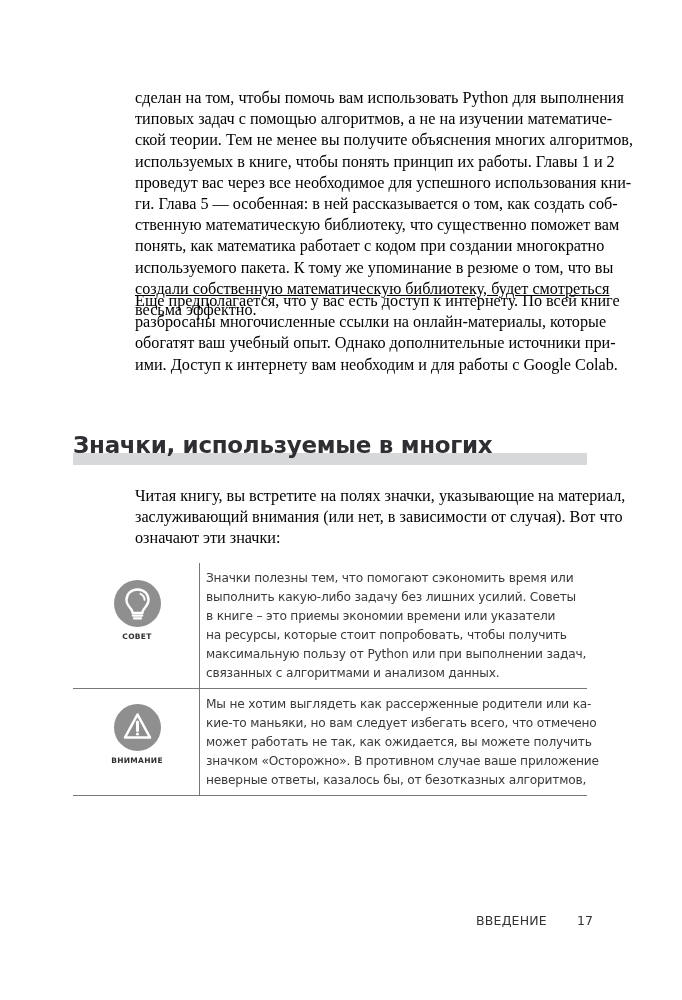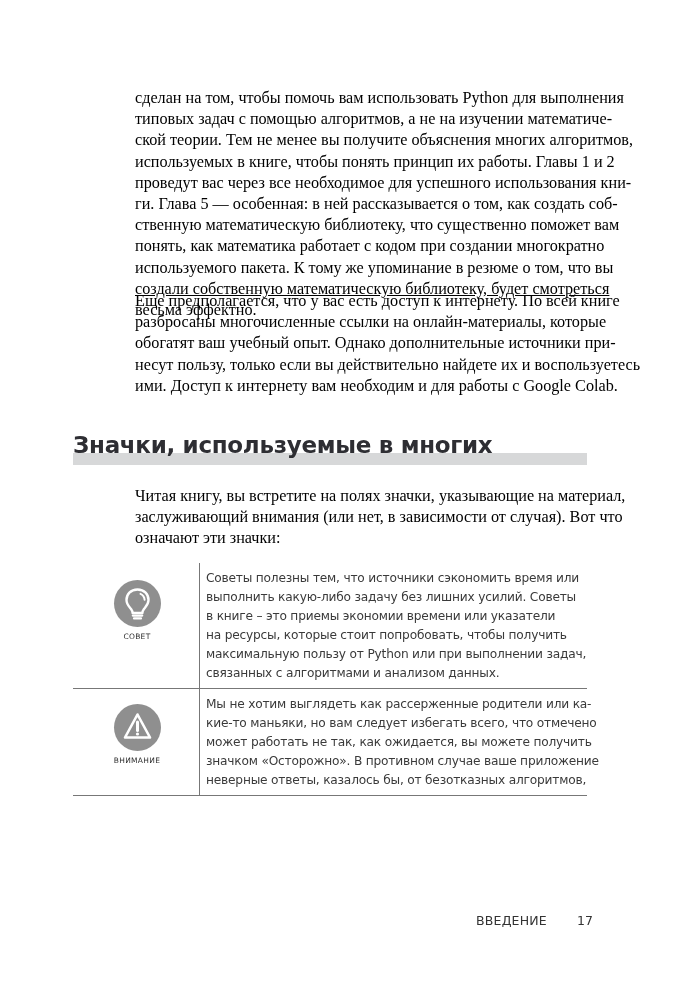--- a/index.html
+++ b/index.html
@@ -104,21 +104,21 @@
       background: #8f8f8f;
       left: 41px;
     }
     .circle svg { position: absolute; left: 0; top: 0; }
     .icon-label {
       position: absolute;
       left: 0;
       width: 128px;
       text-align: center;
       font-family: "DejaVu Sans", "Liberation Sans", sans-serif;
-      font-weight: normal;
+      font-weight: bold;
       font-size: 7.5px;
       letter-spacing: 0.3px;
       color: #2f2f2f;
     }
     #row-tip .circle { top: 17px; }
     #row-tip .icon-label { top: 69px; }
     #row-warn .circle { top: 15px; }
     #row-warn .icon-label { top: 67px; }
 
     .footer {
@@ -156,21 +156,20 @@
     <span style="display: block; text-align: justify; text-align-last: justify; white-space: nowrap;">понять, как математика работает с кодом при создании многократно</span>
     <span style="display: block; text-align: justify; text-align-last: justify; white-space: nowrap;">используемого пакета. К тому же упоминание в резюме о том, что вы</span>
     <span style="display: block; text-align: justify; text-align-last: justify; white-space: nowrap; text-decoration: underline;">создали собственную математическую библиотеку, будет смотреться</span>
     <span style="display: block; text-align: justify; text-align-last: left; white-space: nowrap;">весьма эффектно.</span>
   </p>
 
   <p id="para2" class="body-text">
     <span style="display: block; text-align: justify; text-align-last: justify; white-space: nowrap;">Еще предполагается, что у вас есть доступ к интернету. По всей книге</span>
     <span style="display: block; text-align: justify; text-align-last: justify; white-space: nowrap;">разбросаны многочисленные ссылки на онлайн-материалы, которые</span>
     <span style="display: block; text-align: justify; text-align-last: justify; white-space: nowrap;">обогатят ваш учебный опыт. Однако дополнительные источники при-</span>
-    <span style="display: block; text-align: justify; text-align-last: justify; white-space: nowrap;">несут пользу, только если вы действительно найдете их и воспользуетесь</span>
     <span style="display: block; text-align: justify; text-align-last: left; white-space: nowrap;">ими. Доступ к интернету вам необходим и для работы с Google Colab.</span>
   </p>
 
   <div class="heading-wrap">
     <div class="heading-bar"></div>
     <div class="heading-text">Значки, используемые в многих</div>
   </div>
 
   <p id="para3" class="body-text">
     <span style="display: block; text-align: justify; text-align-last: justify; white-space: nowrap;">Читая книгу, вы встретите на полях значки, указывающие на материал,</span>
@@ -187,21 +186,21 @@
             <path d="M23.5 9.5 C16.5 9.5 12.5 14.5 12.5 20 C12.5 24.5 15.5 27 17.2 29.2 C18.2 30.6 18.6 31.6 18.6 33 L28.4 33 C28.4 31.6 28.8 30.6 29.8 29.2 C31.5 27 34.5 24.5 34.5 20 C34.5 14.5 30.5 9.5 23.5 9.5 Z" fill="none" stroke="#ffffff" stroke-width="2.4" stroke-linejoin="round"></path>
             <path d="M26.5 13.8 C28.8 14.8 30.4 17 30.6 19.8" fill="none" stroke="#ffffff" stroke-width="2" stroke-linecap="round"></path>
             <line x1="18.8" y1="35.6" x2="28.2" y2="35.6" stroke="#ffffff" stroke-width="2.2" stroke-linecap="round"></line>
             <line x1="20" y1="38.4" x2="27" y2="38.4" stroke="#ffffff" stroke-width="2.2" stroke-linecap="round"></line>
           </svg>
         </div>
         <div class="icon-label">СОВЕТ</div>
       </div>
       <div class="divider"></div>
       <div class="text-cell">
-        <span class="ln">Советы полезны тем, что источники сэкономить время или</span>
+        <span class="ln">Значки полезны тем, что помогают сэкономить время или</span>
         <span class="ln">выполнить какую-либо задачу без лишних усилий. Советы</span>
         <span class="ln">в книге – это приемы экономии времени или указатели</span>
         <span class="ln">на ресурсы, которые стоит попробовать, чтобы получить</span>
         <span class="ln">максимальную пользу от Python или при выполнении задач,</span>
         <span class="ln">связанных с алгоритмами и анализом данных.</span>
       </div>
     </div>
 
     <div class="icon-row" id="row-warn">
       <div class="icon-cell">

